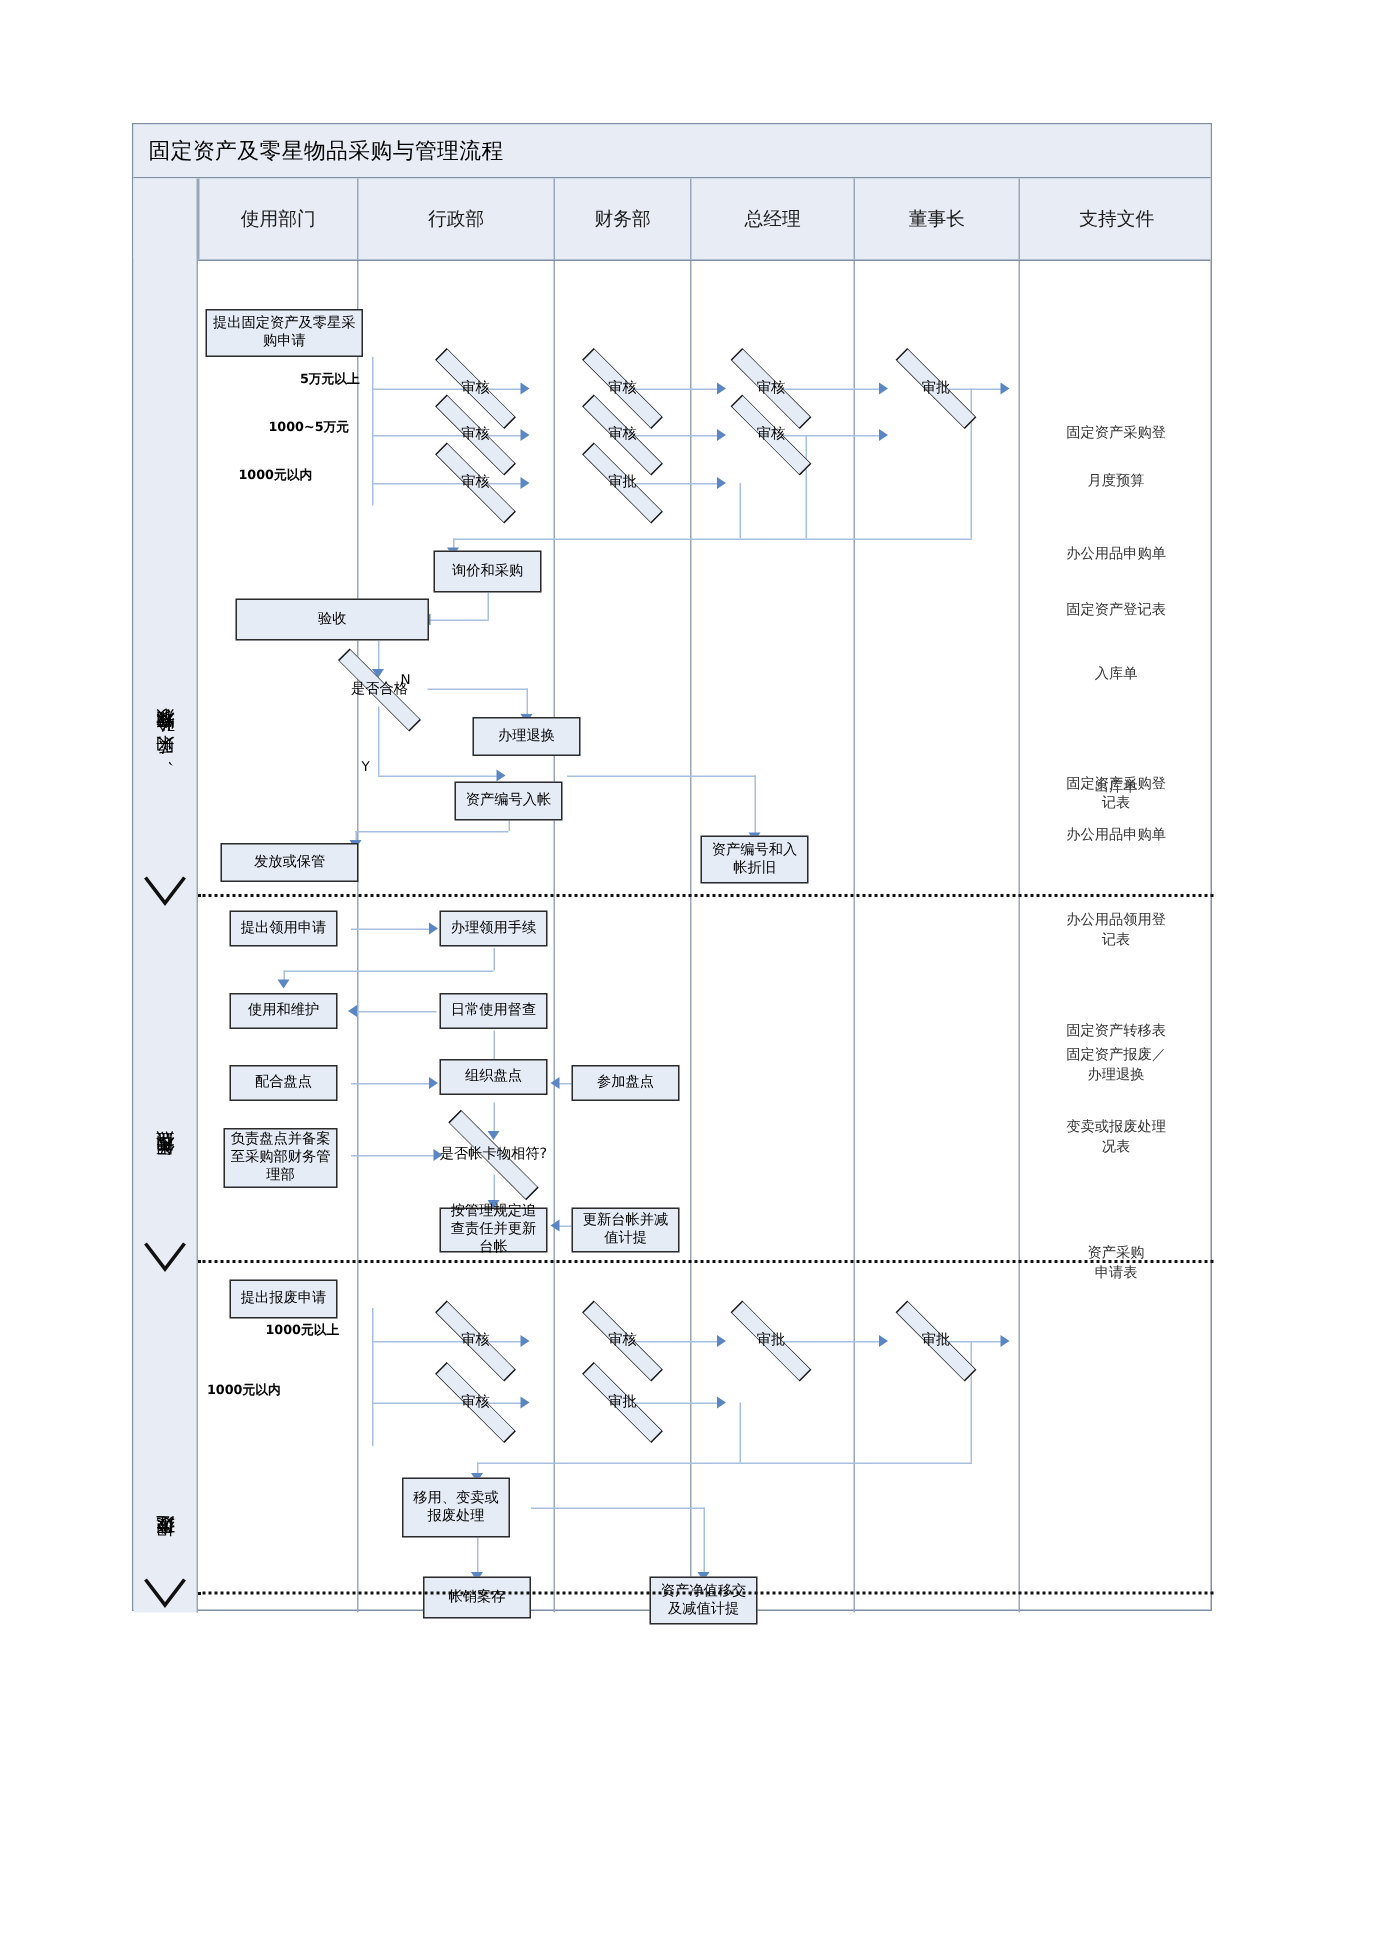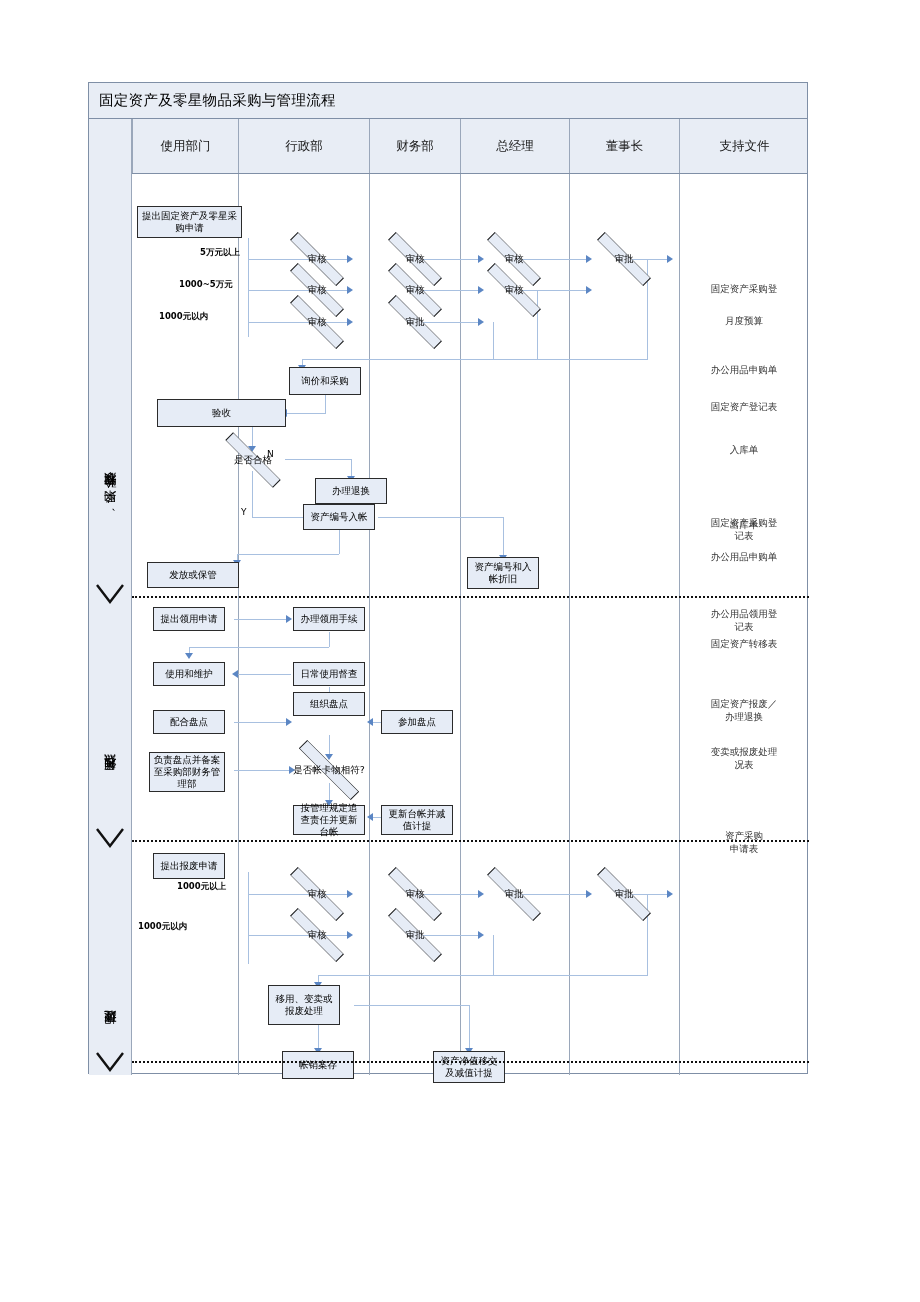--- a/index.html
+++ b/index.html
@@ -203,21 +203,21 @@
 
   <div class="node" style="left:200px;top:284px;width:72px;height:28px;">询价和采购</div>
   <div class="node" style="left:68px;top:316px;width:129px;height:28px;">验收</div>
 
   <div class="diamond" style="left:131px;top:364px;width:66px;height:26px;">
     <div class="dshape"></div>
       <div class="dtxt">是否合格</div>
     </div>
 
   <div class="node" style="left:226px;top:395px;width:72px;height:26px;">办理退换</div>
-  <div class="node" style="left:214px;top:421px;width:72px;height:26px;">资产编号入帐</div>
+  <div class="node" style="left:214px;top:438px;width:72px;height:26px;">资产编号入帐</div>
   <div class="node" style="left:58px;top:479px;width:92px;height:26px;">发放或保管</div>
   <div class="node" style="left:378px;top:474px;width:72px;height:32px;">资产编号和入帐折旧</div>
 
   <div class="elabel" style="left:111px;top:164px;">5万元以上</div>
   <div class="elabel" style="left:90px;top:196px;">1000~5万元</div>
   <div class="elabel" style="left:70px;top:228px;">1000元以内</div>
   <div class="elabel n" style="left:178px;top:366px;">N</div>
   <div class="elabel n" style="left:152px;top:424px;">Y</div>
 
   <div class="doc" style="left:590px;top:200px;width:130px;">固定资产采购登</div>
@@ -264,35 +264,35 @@
   <div class="ln lnv" style="left:240px;top:700px;height:20px;"></div>
   <div class="arw d" style="left:236px;top:717px;"></div>
   <div class="ln lnh" style="left:283px;top:734px;width:56px;"></div>
   <div class="arw l" style="left:278px;top:730px;"></div>
 
   <div class="node thin" style="left:64px;top:524px;width:72px;height:24px;text-align:center;">提出领用申请</div>
   <div class="node thin" style="left:204px;top:524px;width:72px;height:24px;">办理领用手续</div>
   <div class="node thin" style="left:64px;top:579px;width:72px;height:24px;">使用和维护</div>
   <div class="node thin" style="left:204px;top:579px;width:72px;height:24px;">日常使用督查</div>
   <div class="node thin" style="left:64px;top:627px;width:72px;height:24px;">配合盘点</div>
-  <div class="node thin" style="left:204px;top:609px;width:72px;height:24px;">组织盘点</div>
+  <div class="node thin" style="left:204px;top:623px;width:72px;height:24px;">组织盘点</div>
   <div class="node thin" style="left:292px;top:627px;width:72px;height:24px;">参加盘点</div>
   <div class="node" style="left:60px;top:669px;width:76px;height:40px;">负责盘点并备案至采购部财务管理部</div>
 
   <div class="diamond" style="left:204px;top:673px;width:72px;height:28px;">
     <div class="dshape"></div>
       <div class="dtxt">是否帐卡物相符?</div>
     </div>
 
   <div class="node" style="left:204px;top:722px;width:72px;height:30px;">按管理规定追查责任并更新台帐</div>
   <div class="node thin" style="left:292px;top:722px;width:72px;height:30px;">更新台帐并减值计提</div>
 
   <div class="doc" style="left:590px;top:525px;width:130px;">办公用品领用登
 记表</div>
-  <div class="doc" style="left:590px;top:555px;width:130px;">固定资产转移表</div>
+  <div class="doc" style="left:590px;top:599px;width:130px;">固定资产转移表</div>
   <div class="doc" style="left:590px;top:615px;width:130px;">固定资产报废／
 办理退换</div>
   <div class="doc" style="left:590px;top:663px;width:130px;">变卖或报废处理
 况表</div>
   <div class="doc" style="left:590px;top:707px;width:130px;margin-top:40px;">资产采购
 申请表</div>
 
   <div class="divider" style="top:757px;"></div>
 
   <div class="phase-label" style="top:905px;height:90px;">

